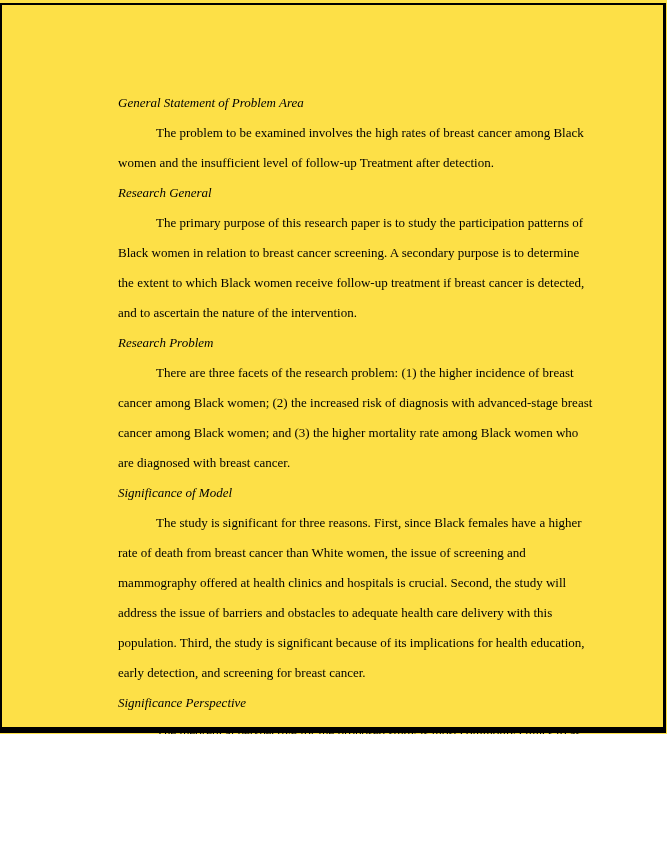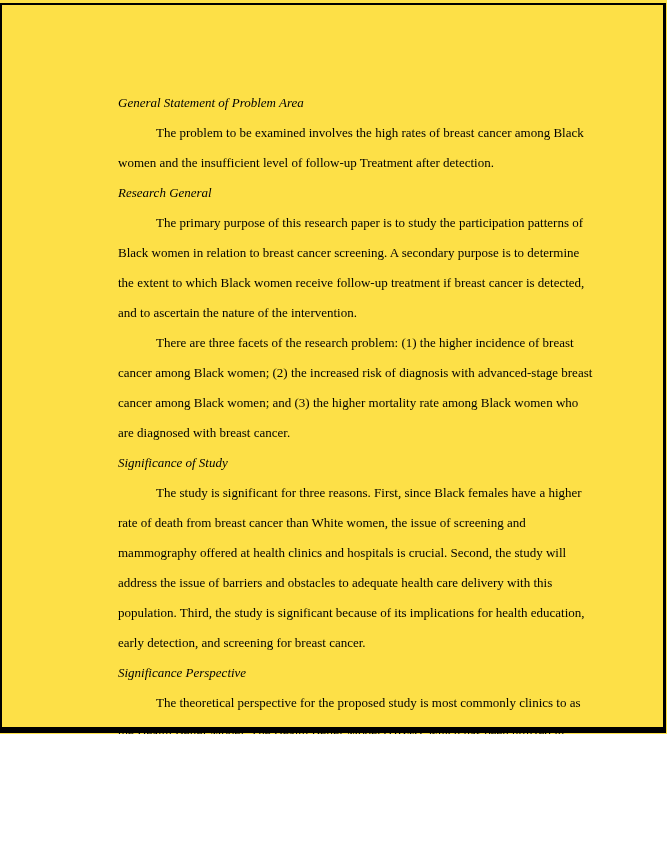--- a/index.html
+++ b/index.html
@@ -62,25 +62,26 @@
       <h2 class="section-heading">General Statement of Problem Area</h2>
       <p class="body-paragraph">The problem to be examined involves the high rates of breast cancer among Black women and the insufficient level of follow-up Treatment after detection.</p>
     </section>
 
     <section>
       <h2 class="section-heading">Research General</h2>
       <p class="body-paragraph">The primary purpose of this research paper is to study the participation patterns of Black women in relation to breast cancer screening. A secondary purpose is to determine the extent to which Black women receive follow-up treatment if breast cancer is detected, and to ascertain the nature of the intervention.</p>
     </section>
 
     <section>
+      <h2 class="section-heading">Research Problem</h2>
       <p class="body-paragraph">There are three facets of the research problem: (1) the higher incidence of breast cancer among Black women; (2) the increased risk of diagnosis with advanced-stage breast cancer among Black women; and (3) the higher mortality rate among Black women who are diagnosed with breast cancer.</p>
     </section>
 
     <section>
-      <h2 class="section-heading">Significance of Study</h2>
+      <h2 class="section-heading">Significance of Model</h2>
       <p class="body-paragraph">The study is significant for three reasons. First, since Black females have a higher rate of death from breast cancer than White women, the issue of screening and mammography offered at health clinics and hospitals is crucial. Second, the study will address the issue of barriers and obstacles to adequate health care delivery with this population. Third, the study is significant because of its implications for health education, early detection, and screening for breast cancer.</p>
     </section>
 
     <section>
       <h2 class="section-heading">Significance Perspective</h2>
       <p class="body-paragraph">The theoretical perspective for the proposed study is most commonly clinics to as the Health Belief Model. The Health Belief Model (HBM), which has been utilized in</p>
     </section>
 
   </div>
 </div>

